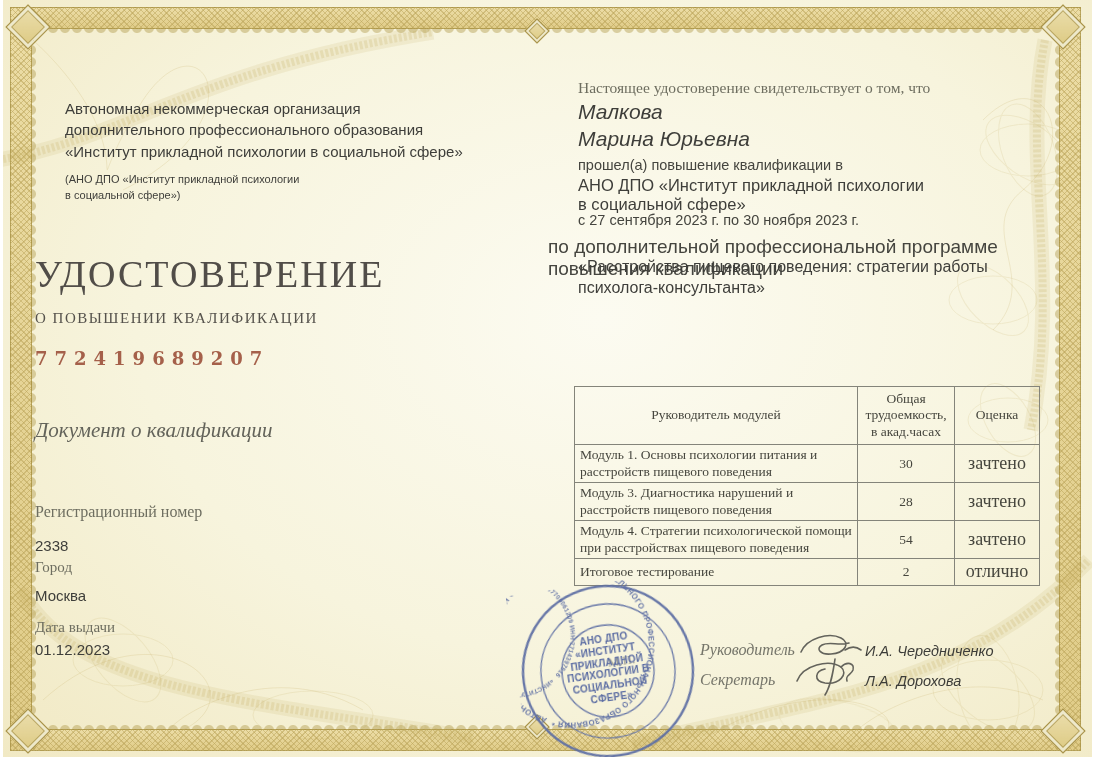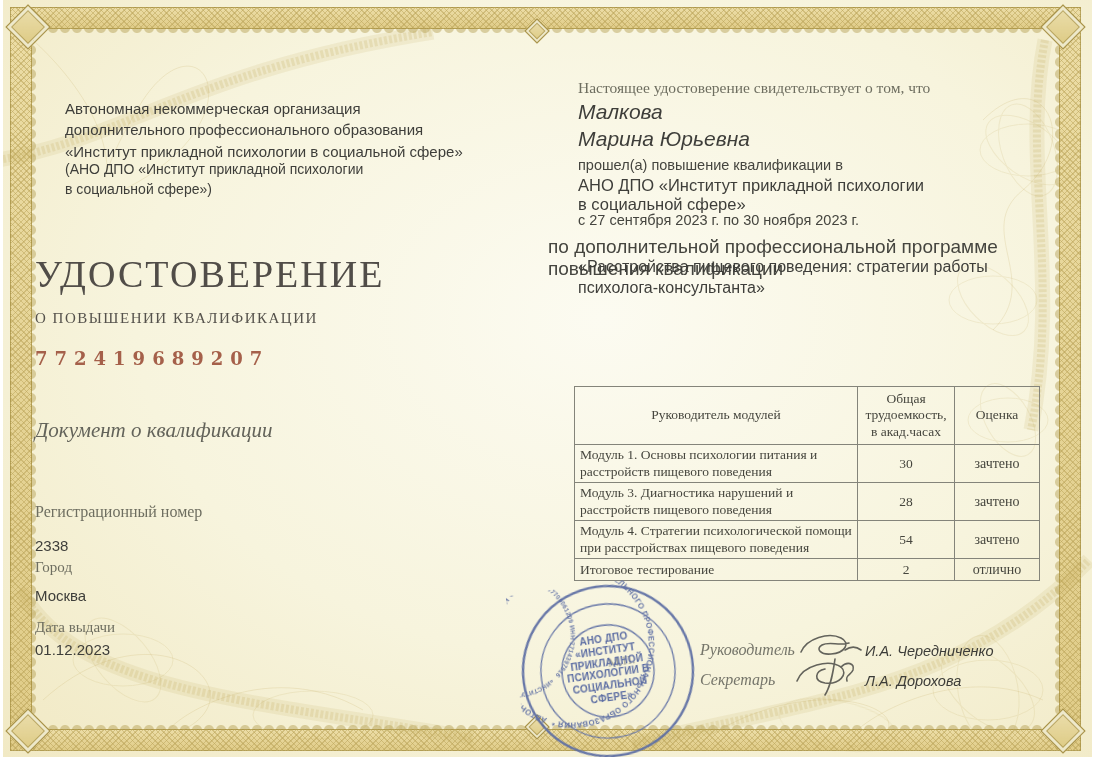--- a/index.html
+++ b/index.html
@@ -34,21 +34,21 @@
     box-shadow:inset 0 0 0 3px rgba(247,244,221,.85), inset 0 0 0 4px rgba(150,128,52,.55);}
   .diamond.small{width:16px;height:16px;box-shadow:inset 0 0 0 2px rgba(247,244,221,.85), inset 0 0 0 3px rgba(150,128,52,.55);}
   .decor-svg{position:absolute;left:0;top:0;z-index:1;pointer-events:none;}
   
   .abs{position:absolute;z-index:2;}
   .ml{white-space:pre-line;}
   .center{text-align:left;}
   .sans-bold{font-weight:normal;color:var(--text-dark,#3e3e3a);}
   .serif{font-family:"Liberation Serif",serif;color:var(--text-serif-gray,#6e6e60);}
   .org-name{left:62px;top:98px;width:500px;font-size:15px;line-height:1.42;}
-  .org-short{left:62px;top:160px;width:500px;font-size:14px;line-height:1.42;}
+  .org-short{left:62px;top:172px;width:500px;font-size:11px;line-height:1.42;}
   .title{left:32px;top:252px;width:460px;font-family:"Liberation Serif",serif;font-weight:normal;
          font-size:38px;letter-spacing:2px;color:#514d48;}
   .subtitle{left:32px;top:310px;width:460px;font-size:15px;letter-spacing:1.5px;color:#55524c;}
   .cert-number{left:32px;top:348px;width:460px;font-family:"DejaVu Serif",serif;font-weight:bold;
          font-size:18px;letter-spacing:7px;color:var(--number-red,#a5604a);}
   .doc-kind{left:32px;top:418px;width:460px;font-style:italic;font-size:21px;color:#63635a;}
   .fld-label{left:32px;width:460px;font-size:16px;}
   .fld-value{left:32px;width:460px;font-size:15px;}
   .intro{left:575px;top:79px;width:470px;font-size:15.5px;}
   .holder-name{left:575px;top:99px;width:470px;font-size:21px;font-style:italic;line-height:1.28;}
@@ -59,21 +59,21 @@
   .prog-name{left:575px;top:257px;width:470px;font-size:16px;line-height:1.3;}
   .volume{left:575px;top:356px;width:470px;font-size:14px;color:#3f3f39;}
   .volume b{font-size:16px;}
   
   .mod-table{left:571px;top:386px;width:466px;border-collapse:collapse;z-index:2;
     font-family:"Liberation Serif",serif;font-size:13.5px;color:#46463e;}
   .mod-table th,.mod-table td{border:1px solid #84847a;padding:2px 5px;line-height:1.22;}
   .mod-table th{font-weight:normal;text-align:center;padding:4px 4px;}
   .mod-table td:first-child{text-align:left;}
   .mod-table td:nth-child(2),.mod-table td:nth-child(3){text-align:center;width:86px;}
-  .mod-table td:nth-child(3){width:74px;font-size:14px;}
+  .mod-table td:nth-child(3){width:74px;font-size:18px;}
   
   .sig-role{font-family:"Liberation Serif",serif;font-style:italic;font-size:16px;color:#75756a;}
   .sig-name{font-style:italic;font-size:14.5px;color:#3c3c38;}
   .stamp-wrap{left:514px;top:583px;width:182px;height:176px;transform:rotate(-8deg);z-index:3;}
   .stamp-center{position:absolute;left:31px;top:50px;width:120px;text-align:center;
      font-weight:bold;font-size:10px;line-height:1.18;color:var(--stamp-blue,#5c6da3);letter-spacing:.2px;}
   .mp-label{position:absolute;left:92px;top:72px;font-size:13px;color:#8d8d7e;opacity:.8;
      font-family:"Liberation Serif",serif;z-index:0;}
 </style>
 </head>

